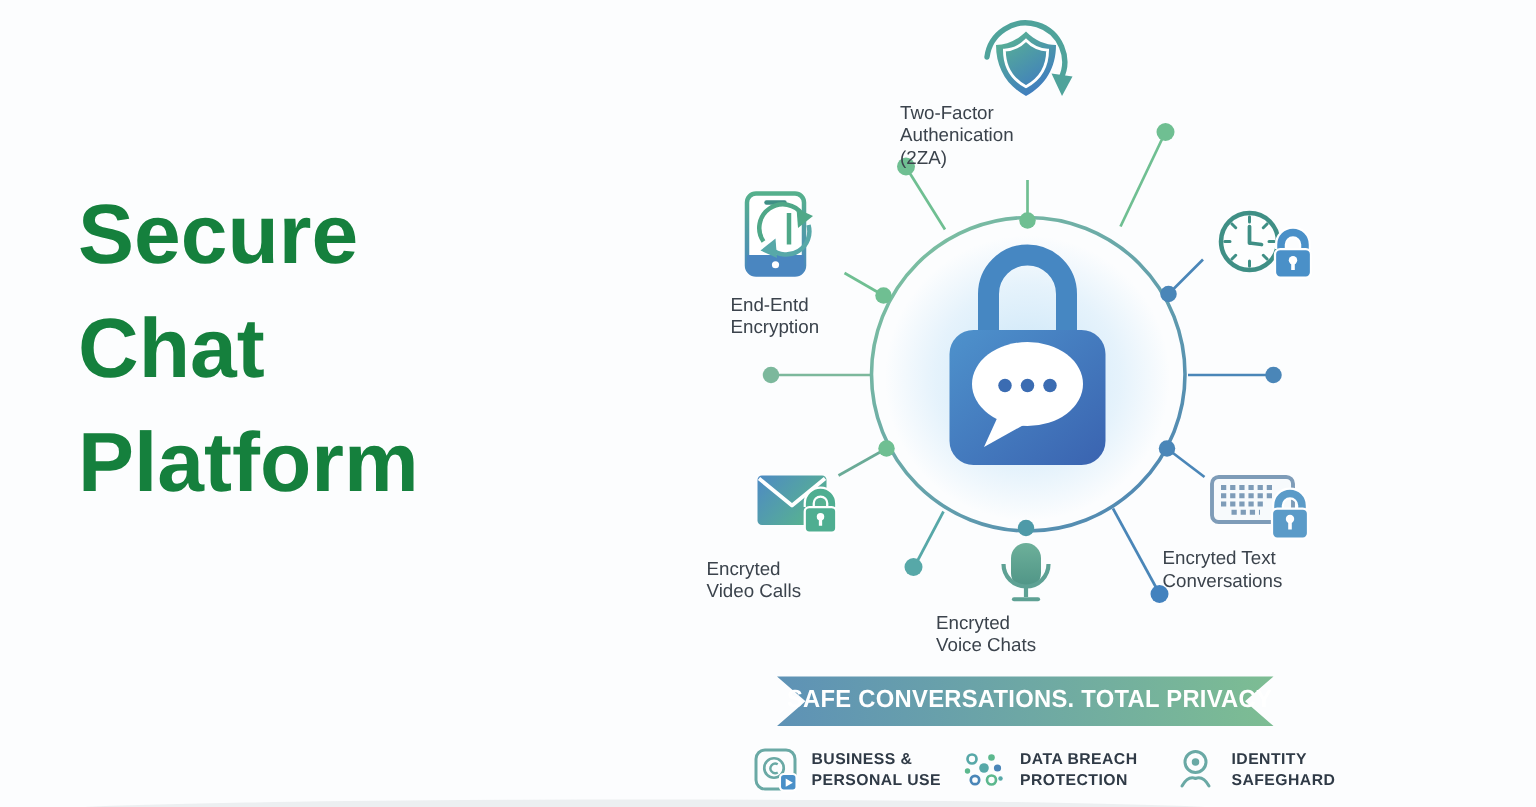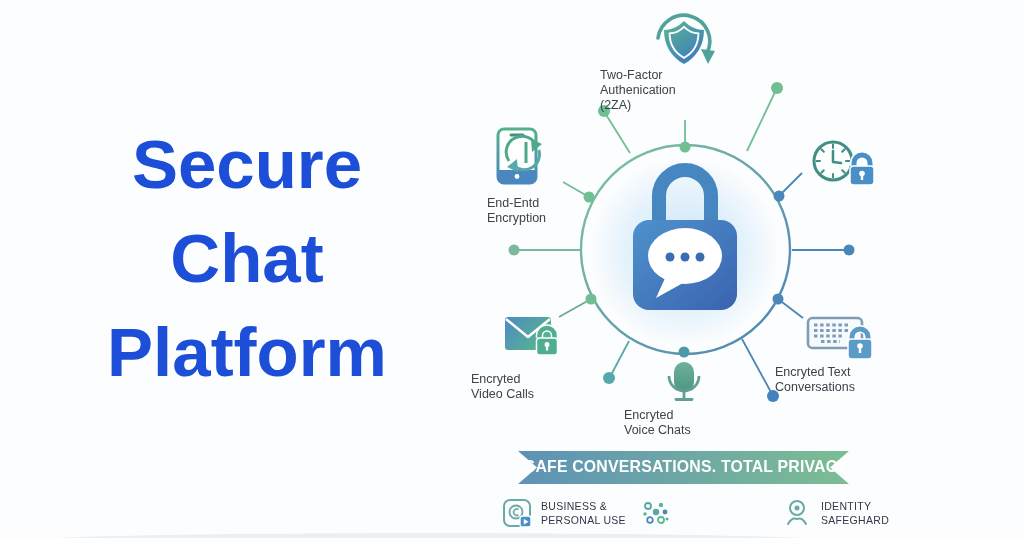--- a/index.html
+++ b/index.html
@@ -2,38 +2,38 @@
 <html><head>
 <meta charset="utf-8">
 <style>
   html,body{margin:0;padding:0;background:#fff;}
   .stage{
     position:relative;width:1024px;height:538px;overflow:hidden;
     background:#fcfdfe;font-family:"Liberation Sans",sans-serif;
   }
   .watermark{
     position:absolute;left:52px;top:118px;width:390px;
-    text-align:center;font-size:69px;font-weight:bold;
-    color:#1d4ed8;line-height:1.36;white-space:pre-line;
+    font-size:56px;font-weight:bold;
+    color:#15803d;line-height:1.36;white-space:pre-line;
     letter-spacing:0px;user-select:none;
   }
   .diagram{position:absolute;left:0;top:0;width:1024px;height:538px;}
   .f-label{
     position:absolute;transform:translateX(-50%);
     white-space:pre-line;color:#3b434c;font-size:12.5px;line-height:1.2;
     font-weight:500;
   }
   .banner-text{
     position:absolute;left:518px;top:457px;width:331px;text-align:center;
     color:#ffffff;font-weight:bold;font-size:16.5px;letter-spacing:0.2px;
     transform:scaleX(0.96);transform-origin:center;white-space:nowrap;
   }
   .foot-item{position:absolute;display:flex;align-items:center;gap:9px;}
   .foot-label{
-    font-size:10.5px;font-weight:normal;letter-spacing:0.3px;color:#2f3a46;
+    font-size:10.5px;font-weight:bold;letter-spacing:0.3px;color:#2f3a46;
     white-space:pre-line;line-height:1.35;
   }
 </style>
 </head>
 <body>
 
 <div class="stage">
 
   <div class="watermark">Secure
 Chat
@@ -219,20 +219,22 @@
     <svg width="30" height="32" viewBox="-15 -16 30 32">
       <circle cx="-8" cy="-7" r="3" fill="none" stroke="#57a8a8" stroke-width="1.8"></circle>
       <circle cx="5" cy="-8" r="2.2" fill="#5cb88e"></circle>
       <circle cx="-11" cy="1" r="1.8" fill="#5cb88e"></circle>
       <circle cx="0" cy="-1" r="3.2" fill="#57a8a8"></circle>
       <circle cx="9" cy="-1" r="2.4" fill="#4a86b8"></circle>
       <circle cx="-6" cy="7" r="2.8" fill="none" stroke="#4a86b8" stroke-width="1.8"></circle>
       <circle cx="5" cy="7" r="3" fill="none" stroke="#5cb88e" stroke-width="1.8"></circle>
       <circle cx="11" cy="6" r="1.5" fill="#57a8a8"></circle>
     </svg>
+    <div class="foot-label">DATA BREACH
+PROTECTION</div>
   </div>
 
   <div class="foot-item" style="left:782px;top:497px">
     <svg width="30" height="32" viewBox="-15 -16 30 32">
       <circle cx="0" cy="-5" r="7" fill="none" stroke="#6aa9a5" stroke-width="2"></circle>
       <circle cx="0" cy="-5" r="2.5" fill="#6aa9a5"></circle>
       <path d="M-9,11 Q-5,4 0,6 Q5,4 9,11" fill="none" stroke="#6aa9a5" stroke-width="2" stroke-linecap="round"></path>
     </svg>
     <div class="foot-label">IDENTITY
 SAFEGHARD</div>

